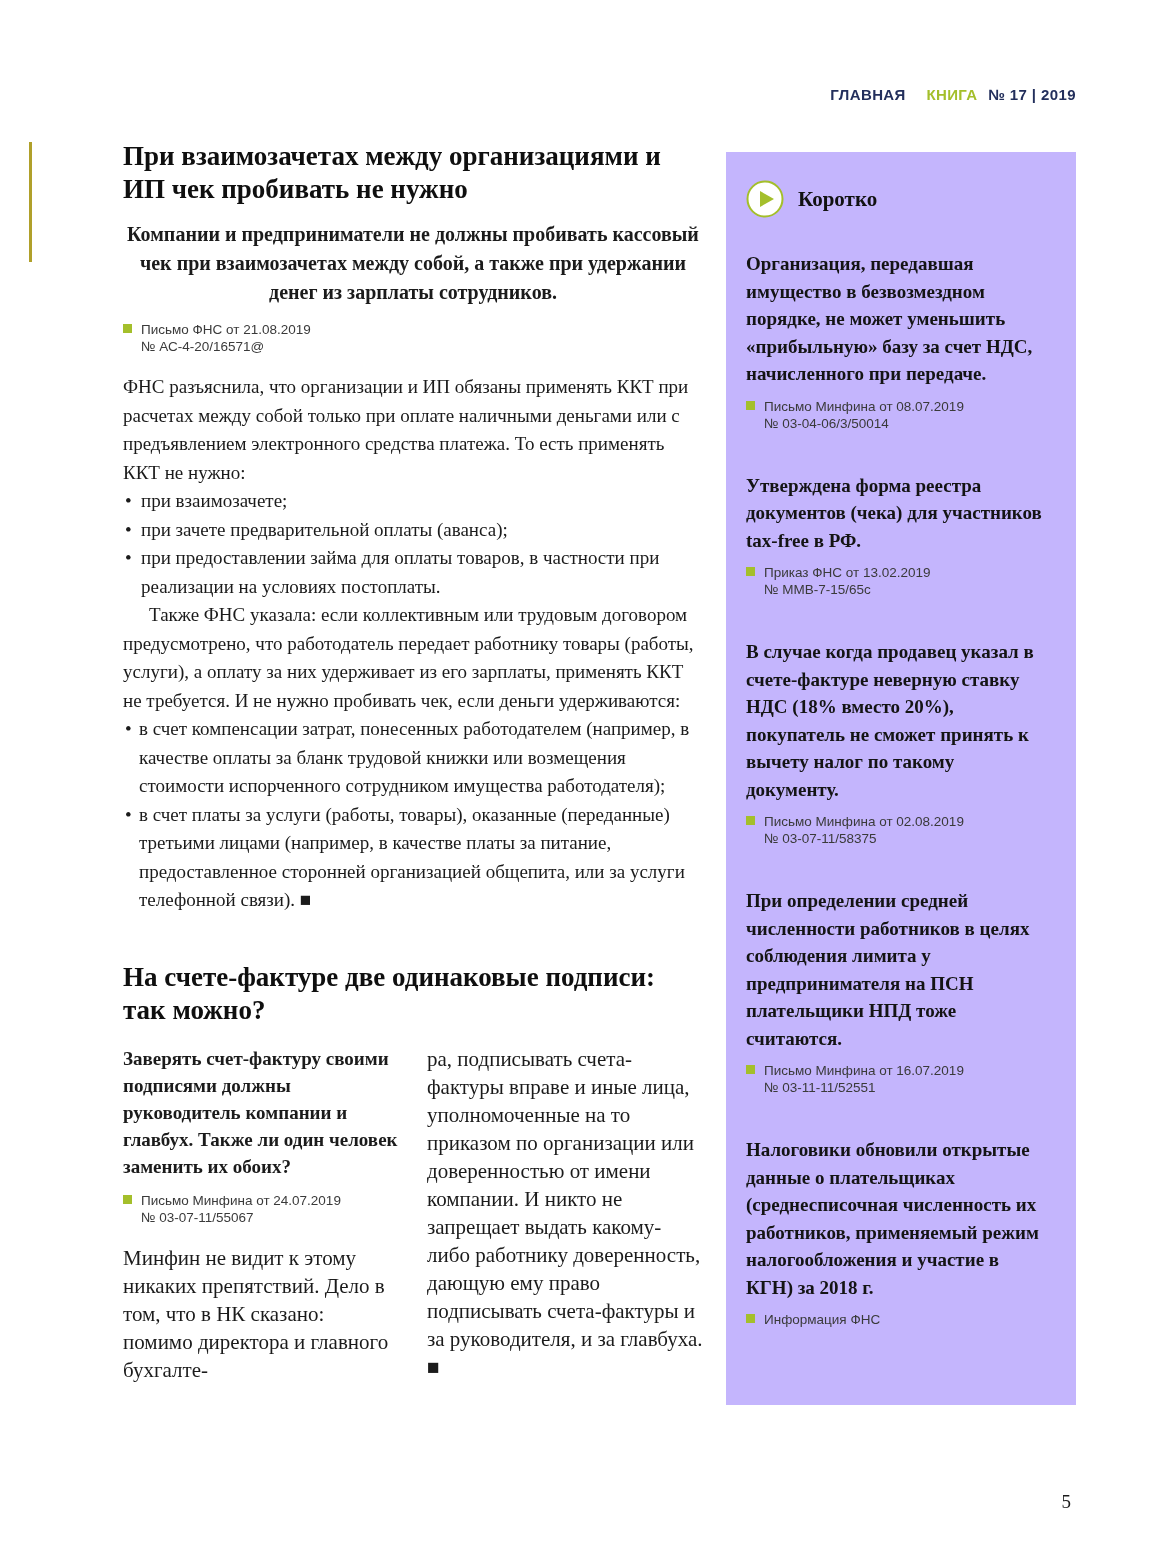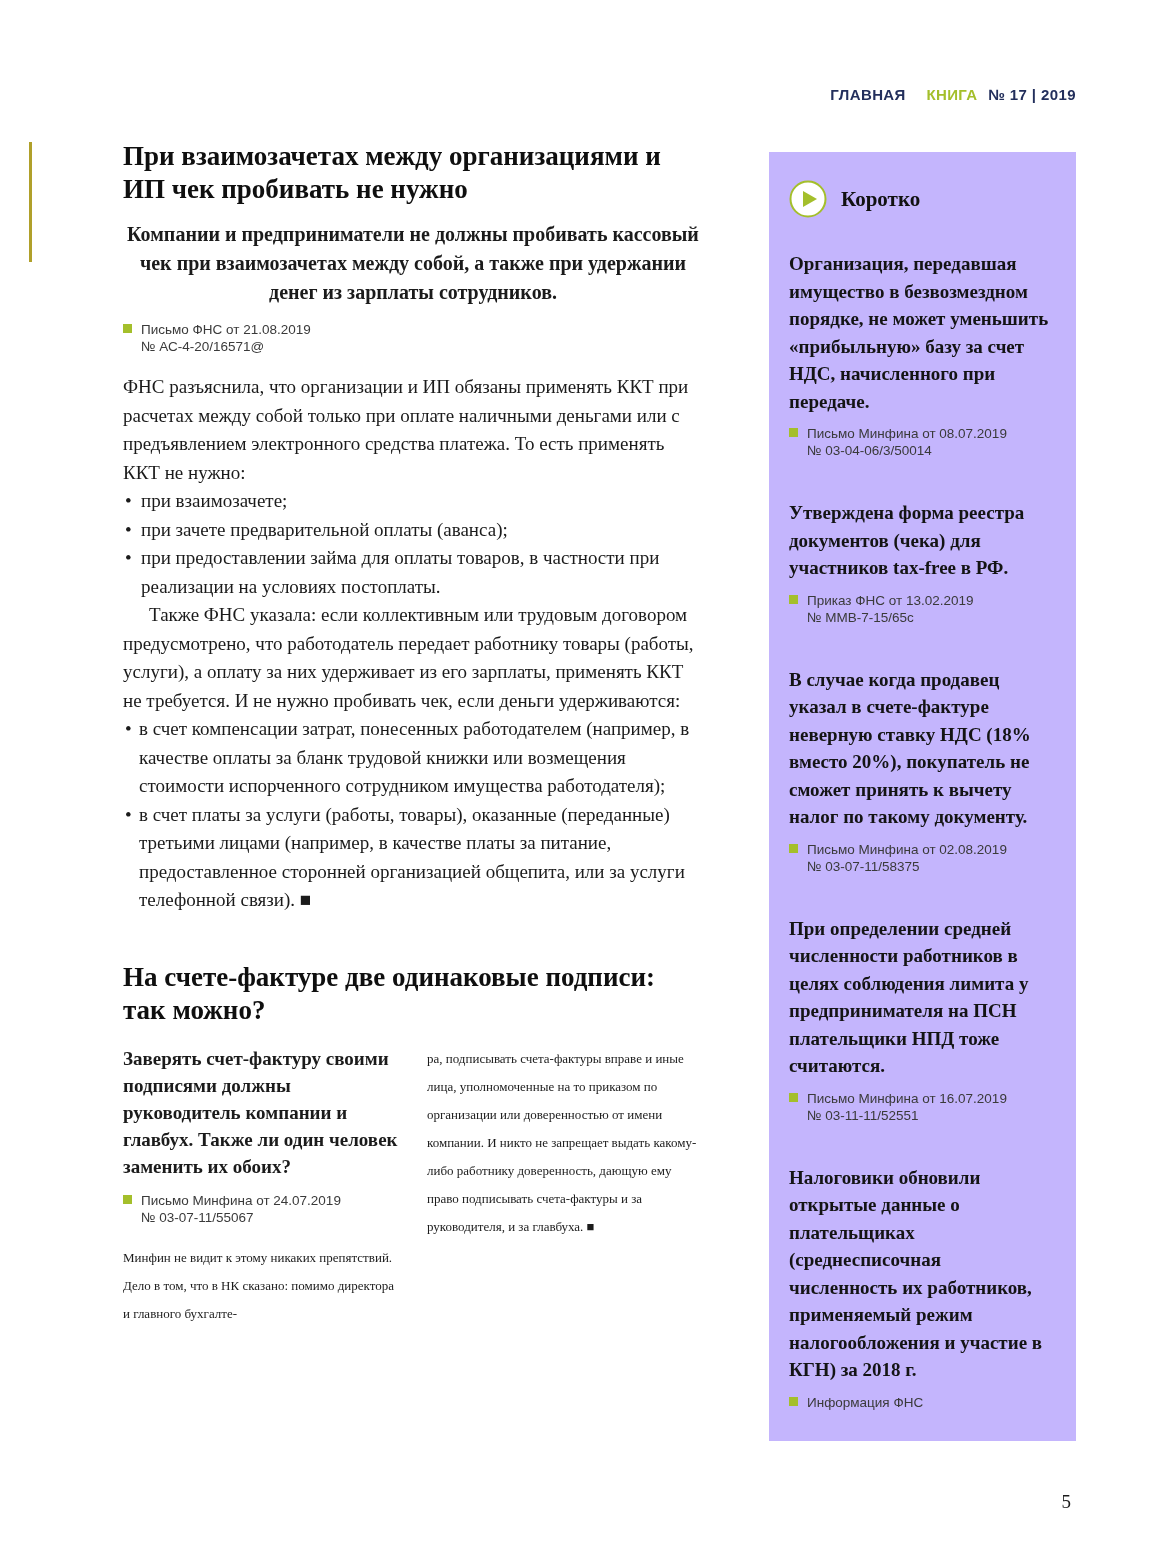--- a/index.html
+++ b/index.html
@@ -20,21 +20,21 @@
     position: absolute; top: 86px; right: 87px;
     font-family: "Liberation Sans", sans-serif;
     font-weight: bold; font-size: 15px; letter-spacing: .4px;
     white-space: nowrap;
   }
   .brand-main { color: #232f5c; }
   .brand-kniga { color: #a4bf2b; margin-left: 16px; }
   .issue { color: #232f5c; margin-left: 6px; }
   .content {
     position: absolute; top: 140px; left: 123px; right: 87px;
-    display: flex; gap: 66px;
+    display: flex; gap: 23px;
   }
   .main-col { flex: 0 0 580px; width: 580px; }
   h1.article-title {
     font-size: 27px; line-height: 33px; font-weight: bold;
     color: #0f0f0f; margin: 0 0 14px 0;
   }
   .lead {
     font-size: 20px; line-height: 29px; font-weight: bold;
     color: #1b1b1b; margin: 0 0 14px 0; text-align: center;
   }
@@ -49,21 +49,21 @@
   .body { font-size: 19px; line-height: 28.5px; margin: 0; }
   .indent { text-indent: 26px; margin-top: 0; }
   ul.bullets { list-style: none; margin: 0; padding: 0; font-size: 19px; line-height: 28.5px; }
   ul.bullets li { padding-left: 18px; position: relative; }
   ul.bullets li::before { content: "\2022"; position: absolute; left: 2px; }
   ul.bullets.deep li { padding-left: 16px; }
   .article-2 { margin-top: 46px; }
   .twocol { display: flex; gap: 28px; margin-top: 18px; }
   .col { width: 276px; }
   .lead2 { font-size: 19px; line-height: 27px; font-weight: bold; margin: 0 0 12px 0; }
-  .col .body { font-size: 13px; line-height: 28px; }
+  .col .body { font-size: 21px; line-height: 28px; }
   .sidebar {
     flex: 1; align-self: flex-start;
     margin-top: 12px;
     background: #c4b5fd;
     padding: 28px 26px 30px 20px;
     min-height: 1253px;
   }
   .sb-head { display: flex; align-items: center; gap: 14px; margin-bottom: 32px; }
   .play { width: 38px; height: 38px; display: inline-block; }
   .sb-title { font-size: 21px; font-weight: bold; color: #111; }

